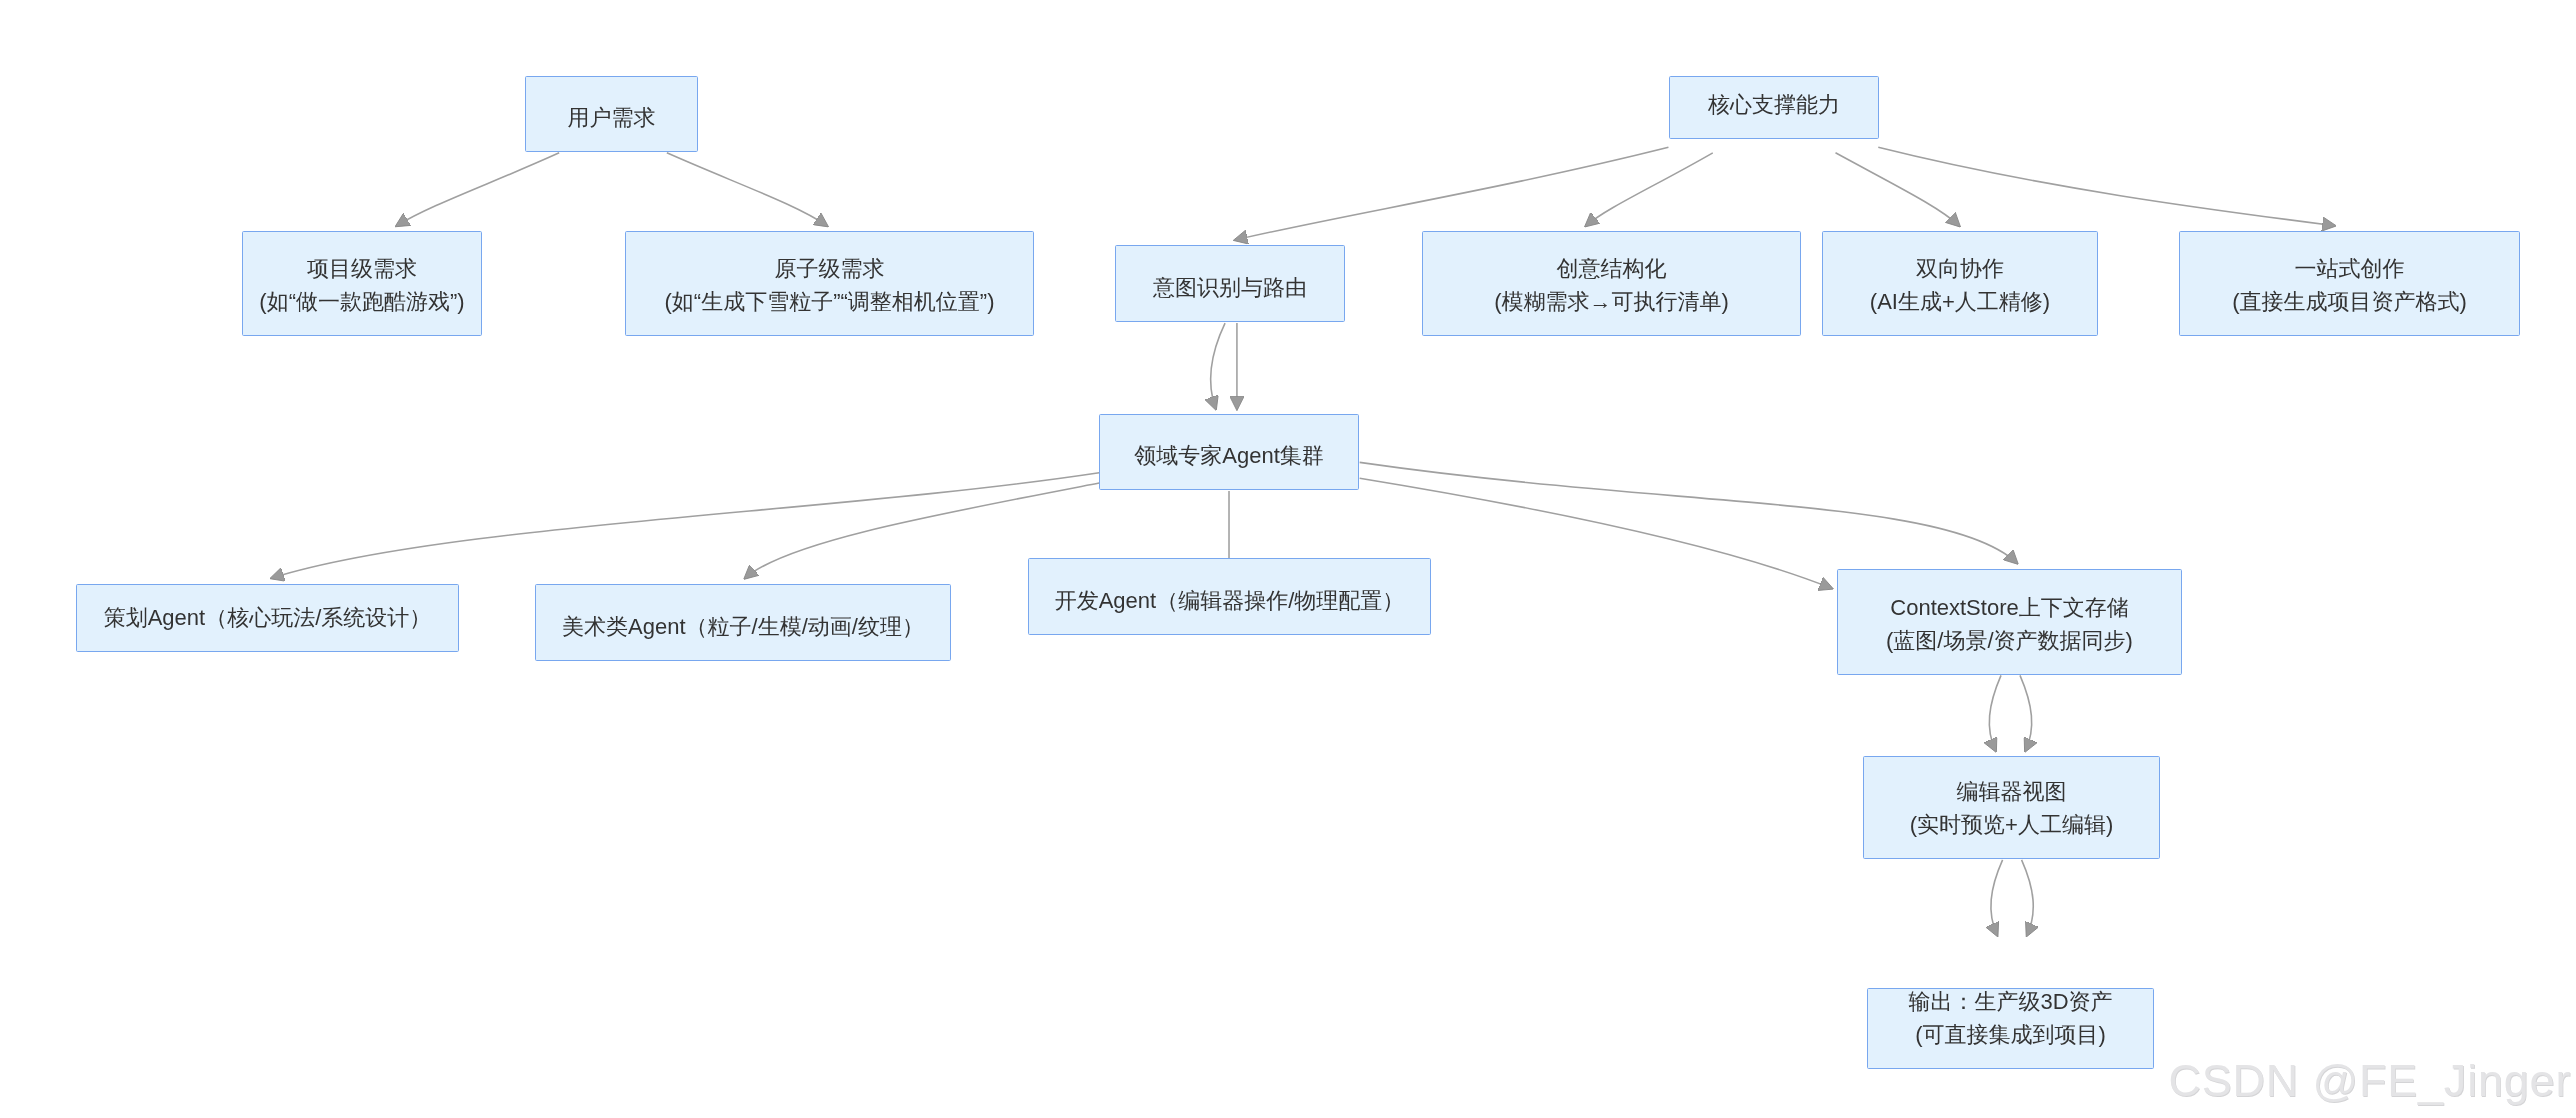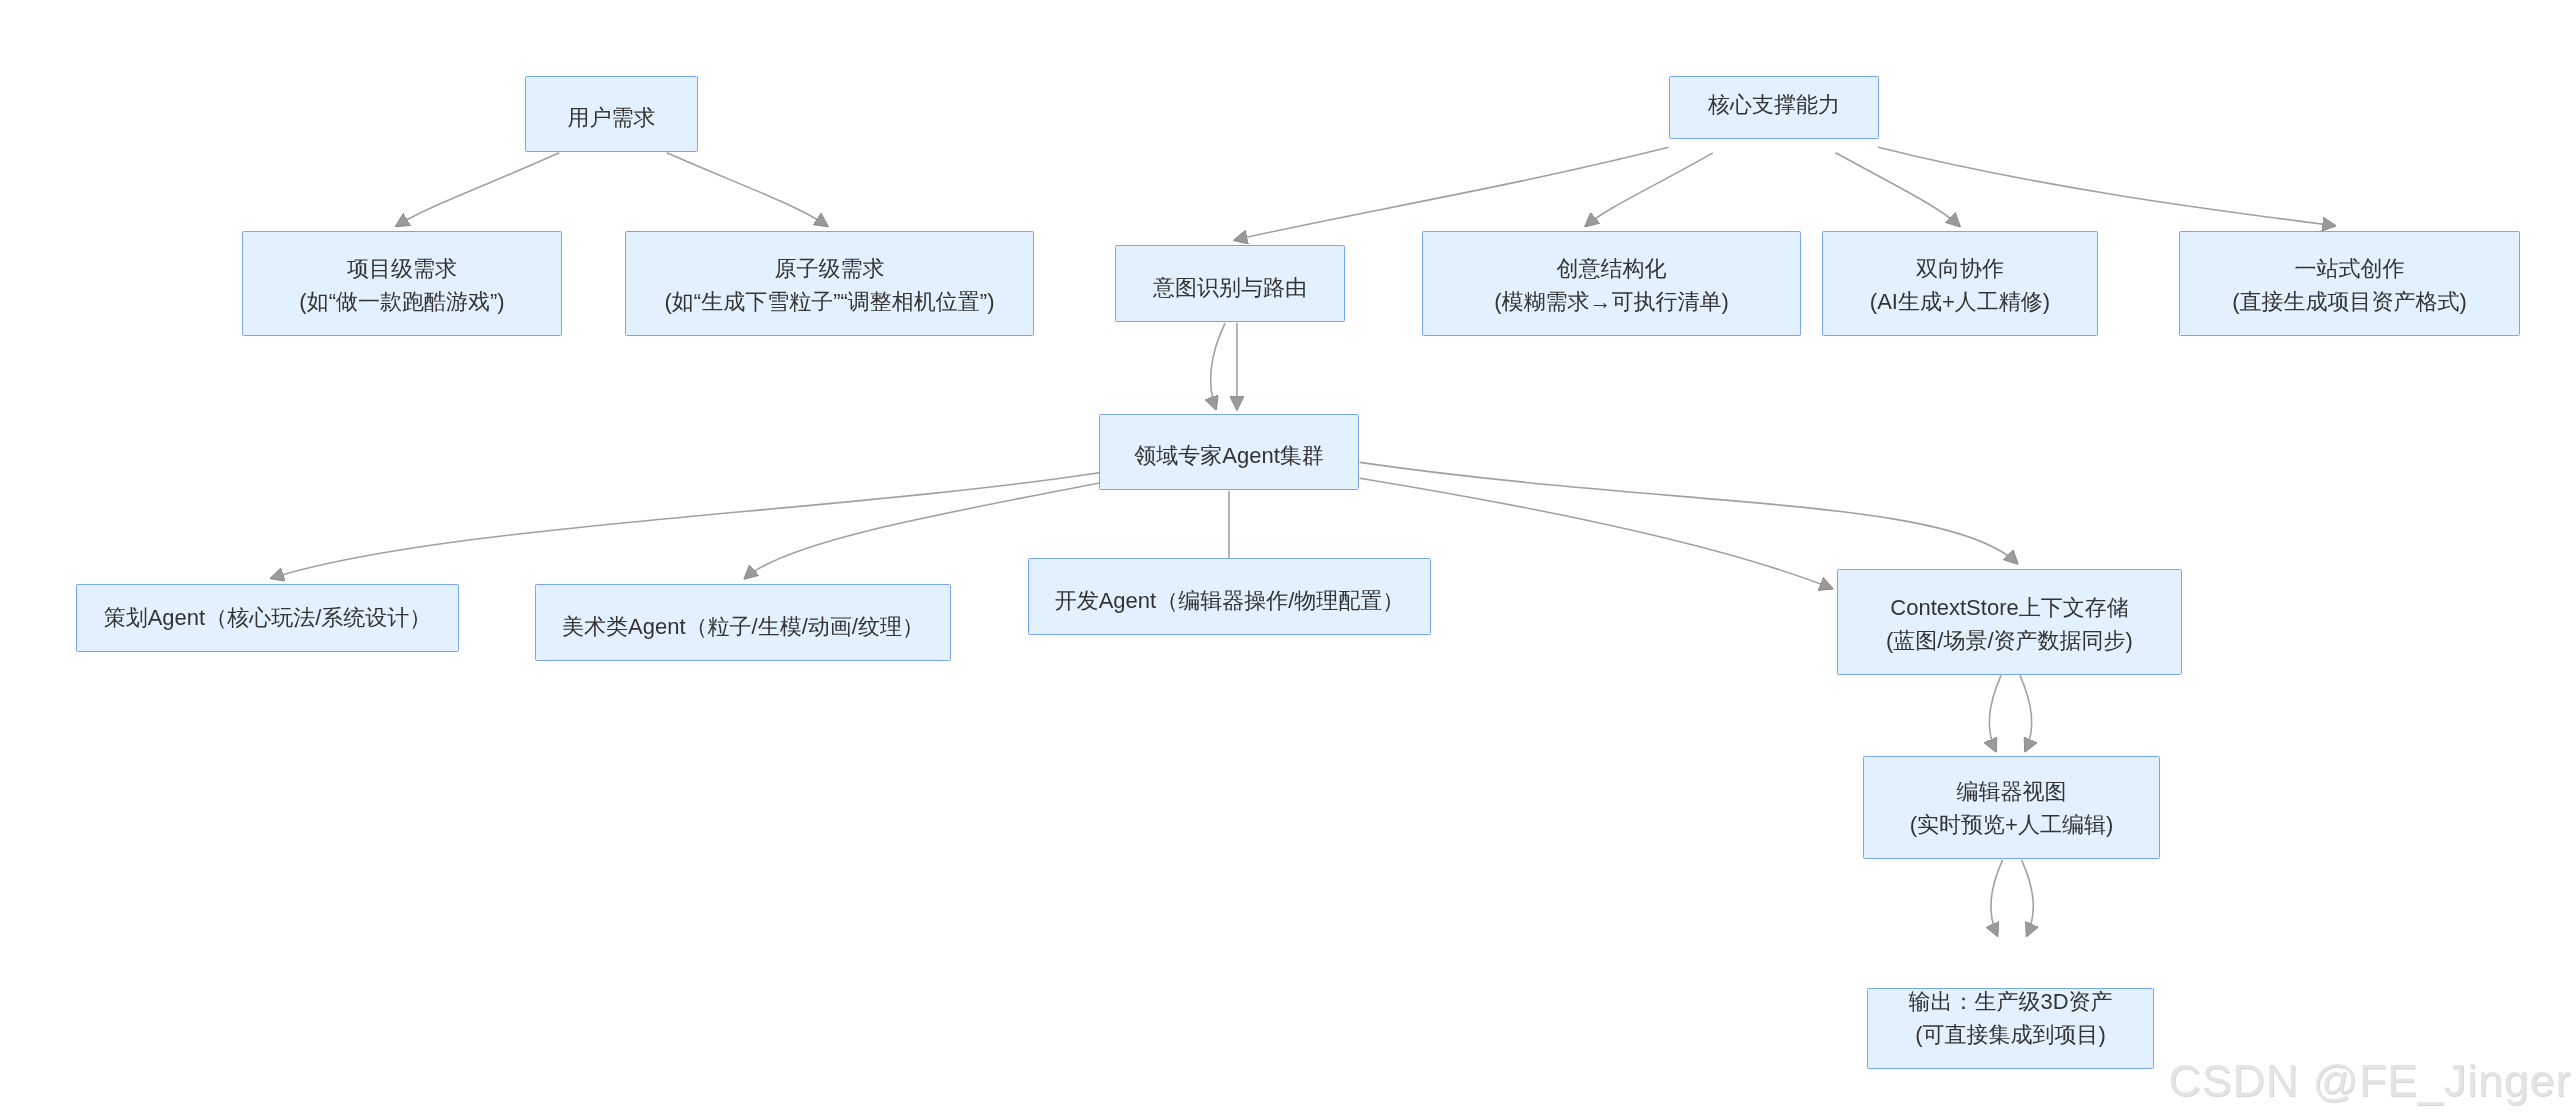--- a/index.html
+++ b/index.html
@@ -92,21 +92,21 @@
   </svg>
 
   <div class="node" style="left:525px; top:76px; width:173px; height:76px">
     <div class="t">用户需求</div>
   </div>
 
   <div class="node" style="left:1669px; top:76px; width:210px; height:63px">
     <div class="t">核心支撑能力</div>
   </div>
 
-  <div class="node" style="left:242px; top:231px; width:320px; height:105px">
+  <div class="node" style="left:242px; top:231px; width:240px; height:105px">
     <div class="t">项目级需求</div>
     <div class="s">(如“做一款跑酷游戏”)</div>
   </div>
 
   <div class="node" style="left:625px; top:231px; width:409px; height:105px">
     <div class="t">原子级需求</div>
     <div class="s">(如“生成下雪粒子”“调整相机位置”)</div>
   </div>
 
   <div class="node" style="left:1115px; top:245px; width:230px; height:77px">

